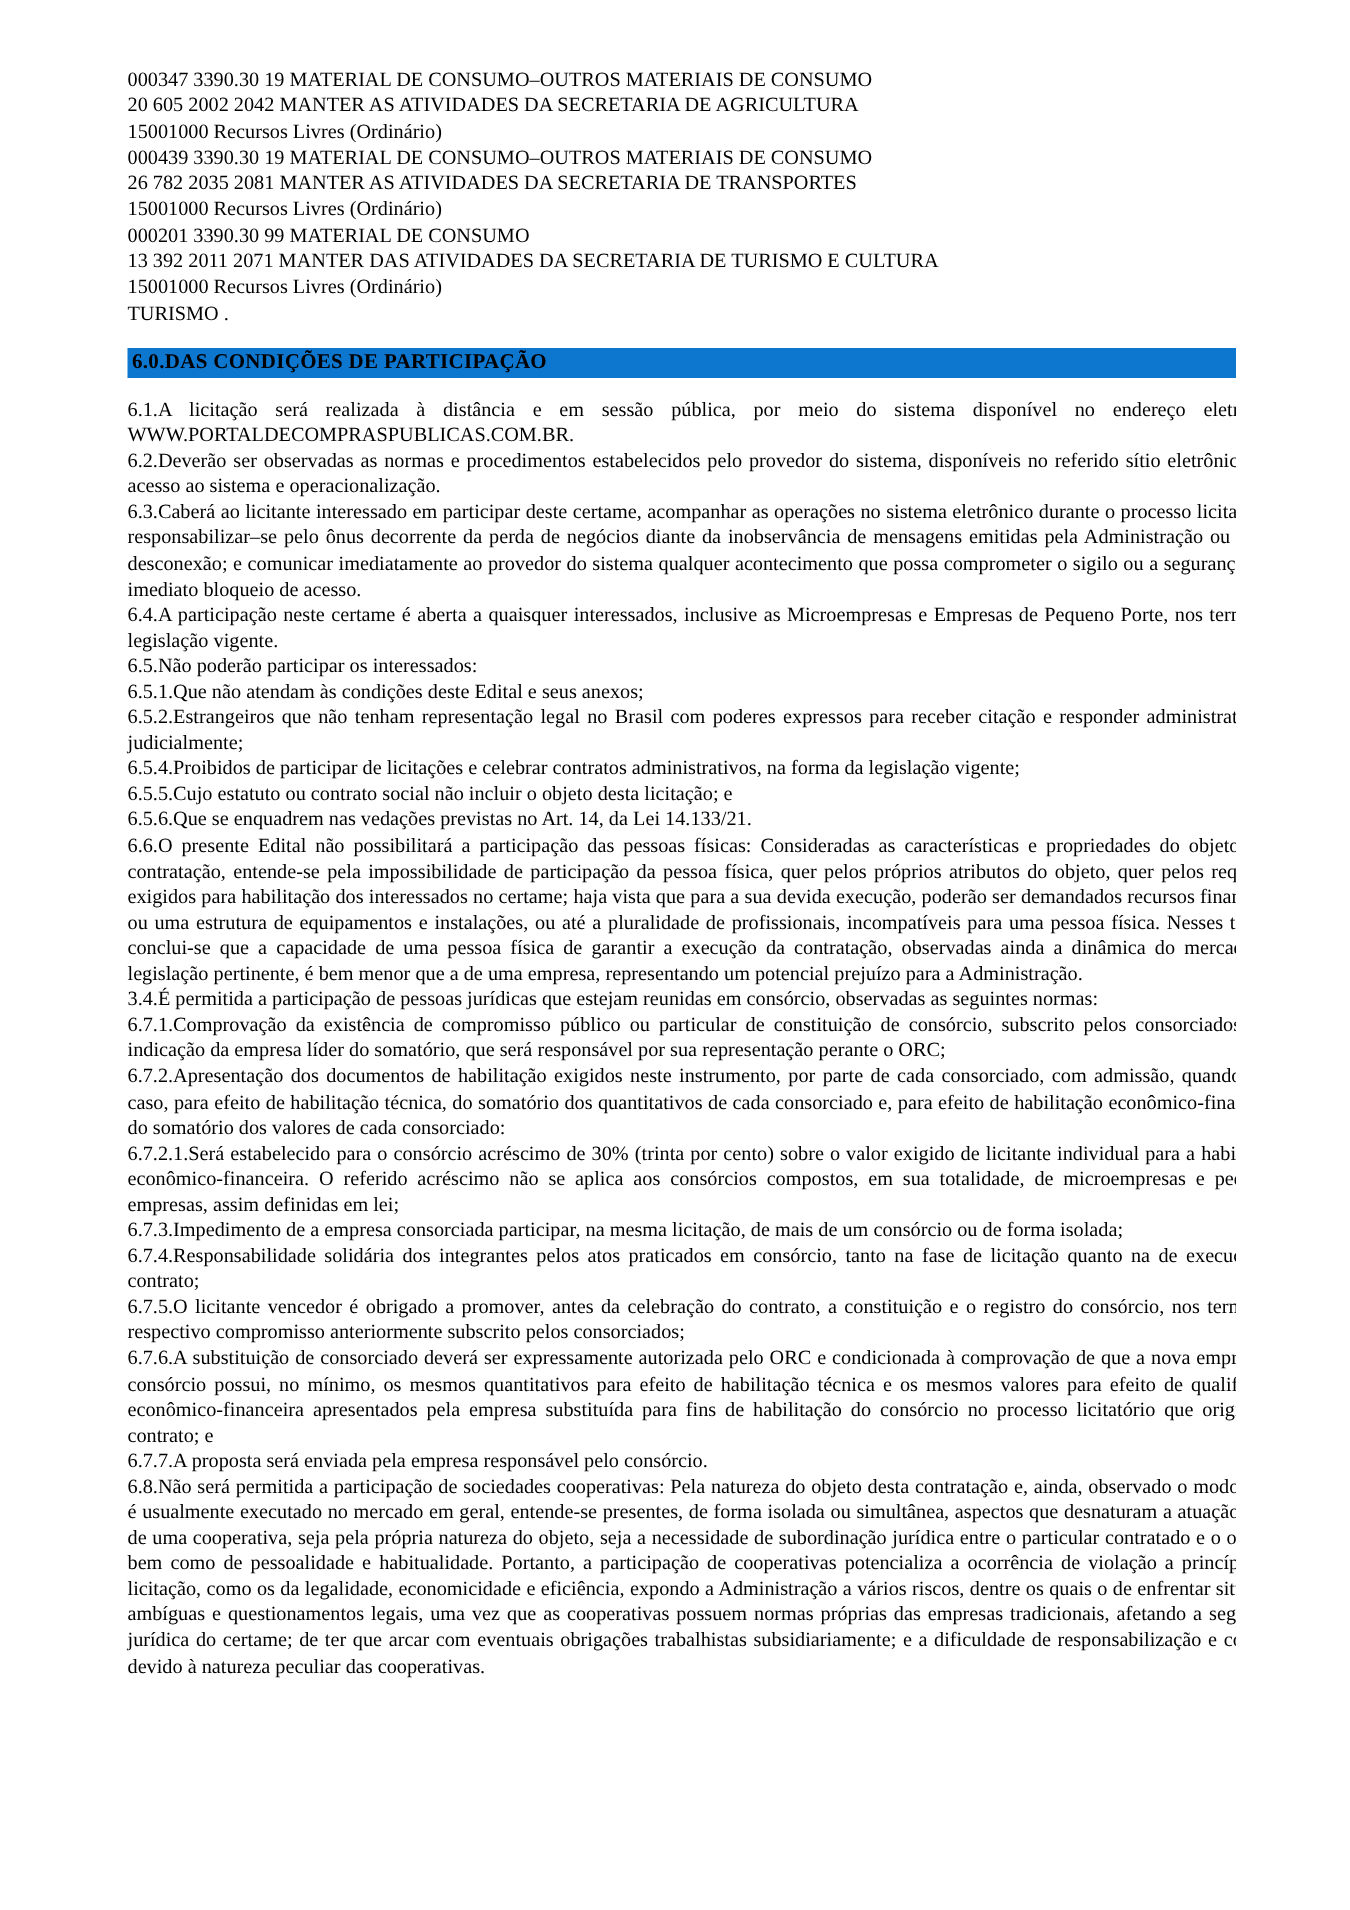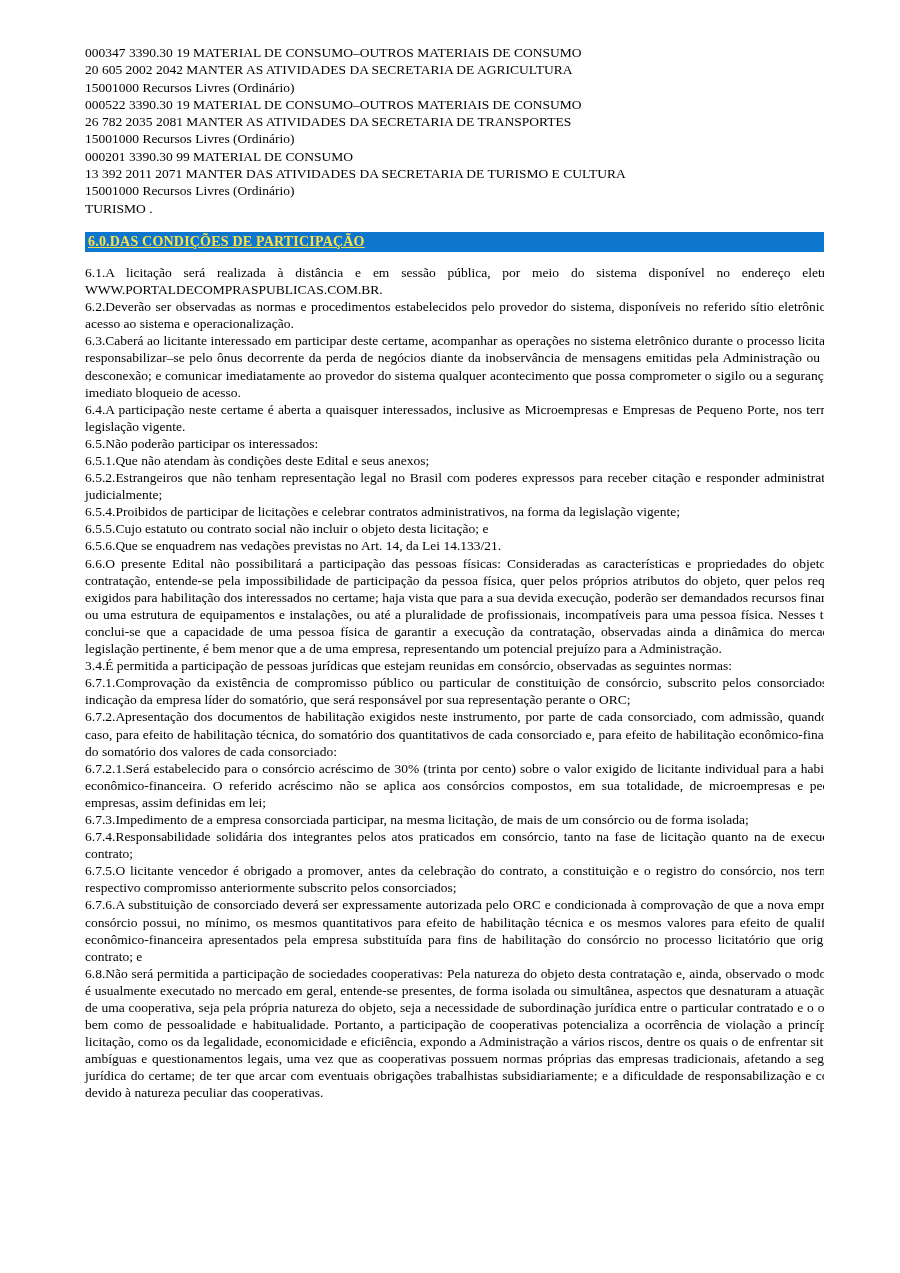--- a/index.html
+++ b/index.html
@@ -55,30 +55,30 @@
 </head>
 <body>
 
 <div class="page" style="background: rgb(255, 255, 255); color: rgb(0, 0, 0);">
   <div class="content">
 
     <div class="budget-block">
         <div class="budget-line">000347 3390.30 19 MATERIAL DE CONSUMO–OUTROS MATERIAIS DE CONSUMO</div>
         <div class="budget-line">20 605 2002 2042 MANTER AS ATIVIDADES DA SECRETARIA DE AGRICULTURA</div>
         <div class="budget-line">15001000 Recursos Livres (Ordinário)</div>
-        <div class="budget-line">000522 3390.30 19 MATERIAL DE CONSUMO–OUTROS MATERIAIS DE CONSUMO</div>
+        <div class="budget-line">000439 3390.30 19 MATERIAL DE CONSUMO–OUTROS MATERIAIS DE CONSUMO</div>
         <div class="budget-line">26 782 2035 2081 MANTER AS ATIVIDADES DA SECRETARIA DE TRANSPORTES</div>
         <div class="budget-line">15001000 Recursos Livres (Ordinário)</div>
         <div class="budget-line">000201 3390.30 99 MATERIAL DE CONSUMO</div>
         <div class="budget-line">13 392 2011 2071 MANTER DAS ATIVIDADES DA SECRETARIA DE TURISMO E CULTURA</div>
         <div class="budget-line">15001000 Recursos Livres (Ordinário)</div>
         <div class="budget-line">TURISMO .</div>
       </div>
 
-    <div class="section-header" style="background: rgb(13, 118, 207); color: #fde047; text-decoration: underline;">6.0.DAS CONDIÇÕES DE PARTICIPAÇÃO</div>
+    <div class="section-header" style="background: rgb(13, 118, 207); color: #000000;">6.0.DAS CONDIÇÕES DE PARTICIPAÇÃO</div>
 
     <div class="paragraphs">
         <p>6.1.A licitação será realizada à distância e em sessão pública, por meio do sistema disponível no endereço eletrônico: WWW.PORTALDECOMPRASPUBLICAS.COM.BR.</p>
         <p>6.2.Deverão ser observadas as normas e procedimentos estabelecidos pelo provedor do sistema, disponíveis no referido sítio eletrônico para acesso ao sistema e operacionalização.</p>
         <p>6.3.Caberá ao licitante interessado em participar deste certame, acompanhar as operações no sistema eletrônico durante o processo licitatório e responsabilizar–se pelo ônus decorrente da perda de negócios diante da inobservância de mensagens emitidas pela Administração ou de sua desconexão; e comunicar imediatamente ao provedor do sistema qualquer acontecimento que possa comprometer o sigilo ou a segurança, para imediato bloqueio de acesso.</p>
         <p>6.4.A participação neste certame é aberta a quaisquer interessados, inclusive as Microempresas e Empresas de Pequeno Porte, nos termos da legislação vigente.</p>
         <p>6.5.Não poderão participar os interessados:</p>
         <p>6.5.1.Que não atendam às condições deste Edital e seus anexos;</p>
         <p>6.5.2.Estrangeiros que não tenham representação legal no Brasil com poderes expressos para receber citação e responder administrativa ou judicialmente;</p>
         <p>6.5.4.Proibidos de participar de licitações e celebrar contratos administrativos, na forma da legislação vigente;</p>
@@ -86,17 +86,18 @@
         <p>6.5.6.Que se enquadrem nas vedações previstas no Art. 14, da Lei 14.133/21.</p>
         <p><b>6.6.O presente Edital não possibilitará a participação das pessoas físicas:</b> Consideradas as características e propriedades do objeto desta contratação, entende-se pela impossibilidade de participação da pessoa física, quer pelos próprios atributos do objeto, quer pelos requisitos exigidos para habilitação dos interessados no certame; haja vista que para a sua devida execução, poderão ser demandados recursos financeiros ou uma estrutura de equipamentos e instalações, ou até a pluralidade de profissionais, incompatíveis para uma pessoa física. Nesses termos, conclui-se que a capacidade de uma pessoa física de garantir a execução da contratação, observadas ainda a dinâmica do mercado e a legislação pertinente, é bem menor que a de uma empresa, representando um potencial prejuízo para a Administração.</p>
         <p>3.4.É permitida a participação de pessoas jurídicas que estejam reunidas em consórcio, observadas as seguintes normas:</p>
         <p>6.7.1.Comprovação da existência de compromisso público ou particular de constituição de consórcio, subscrito pelos consorciados, com indicação da empresa líder do somatório, que será responsável por sua representação perante o ORC;</p>
         <p>6.7.2.Apresentação dos documentos de habilitação exigidos neste instrumento, por parte de cada consorciado, com admissão, quando for o caso, para efeito de habilitação técnica, do somatório dos quantitativos de cada consorciado e, para efeito de habilitação econômico-financeira, do somatório dos valores de cada consorciado:</p>
         <p>6.7.2.1.Será estabelecido para o consórcio acréscimo de 30% (trinta por cento) sobre o valor exigido de licitante individual para a habilitação econômico-financeira. O referido acréscimo não se aplica aos consórcios compostos, em sua totalidade, de microempresas e pequenas empresas, assim definidas em lei;</p>
         <p>6.7.3.Impedimento de a empresa consorciada participar, na mesma licitação, de mais de um consórcio ou de forma isolada;</p>
         <p>6.7.4.Responsabilidade solidária dos integrantes pelos atos praticados em consórcio, tanto na fase de licitação quanto na de execução do contrato;</p>
         <p>6.7.5.O licitante vencedor é obrigado a promover, antes da celebração do contrato, a constituição e o registro do consórcio, nos termos do respectivo compromisso anteriormente subscrito pelos consorciados;</p>
         <p>6.7.6.A substituição de consorciado deverá ser expressamente autorizada pelo ORC e condicionada à comprovação de que a nova empresa do consórcio possui, no mínimo, os mesmos quantitativos para efeito de habilitação técnica e os mesmos valores para efeito de qualificação econômico-financeira apresentados pela empresa substituída para fins de habilitação do consórcio no processo licitatório que originou o contrato; e</p>
+        <p>6.7.7.A proposta será enviada pela empresa responsável pelo consórcio.</p>
         <p><b>6.8.Não será permitida a participação de sociedades cooperativas:</b> Pela natureza do objeto desta contratação e, ainda, observado o modo como é usualmente executado no mercado em geral, entende-se presentes, de forma isolada ou simultânea, aspectos que desnaturam a atuação típica de uma cooperativa, seja pela própria natureza do objeto, seja a necessidade de subordinação jurídica entre o particular contratado e o obreiro, bem como de pessoalidade e habitualidade. Portanto, a participação de cooperativas potencializa a ocorrência de violação a princípios da licitação, como os da legalidade, economicidade e eficiência, expondo a Administração a vários riscos, dentre os quais o de enfrentar situações ambíguas e questionamentos legais, uma vez que as cooperativas possuem normas próprias das empresas tradicionais, afetando a segurança jurídica do certame; de ter que arcar com eventuais obrigações trabalhistas subsidiariamente; e a dificuldade de responsabilização e controle devido à natureza peculiar das cooperativas.</p>
       </div>
 
   </div>
 </div>
 
 </body></html>

